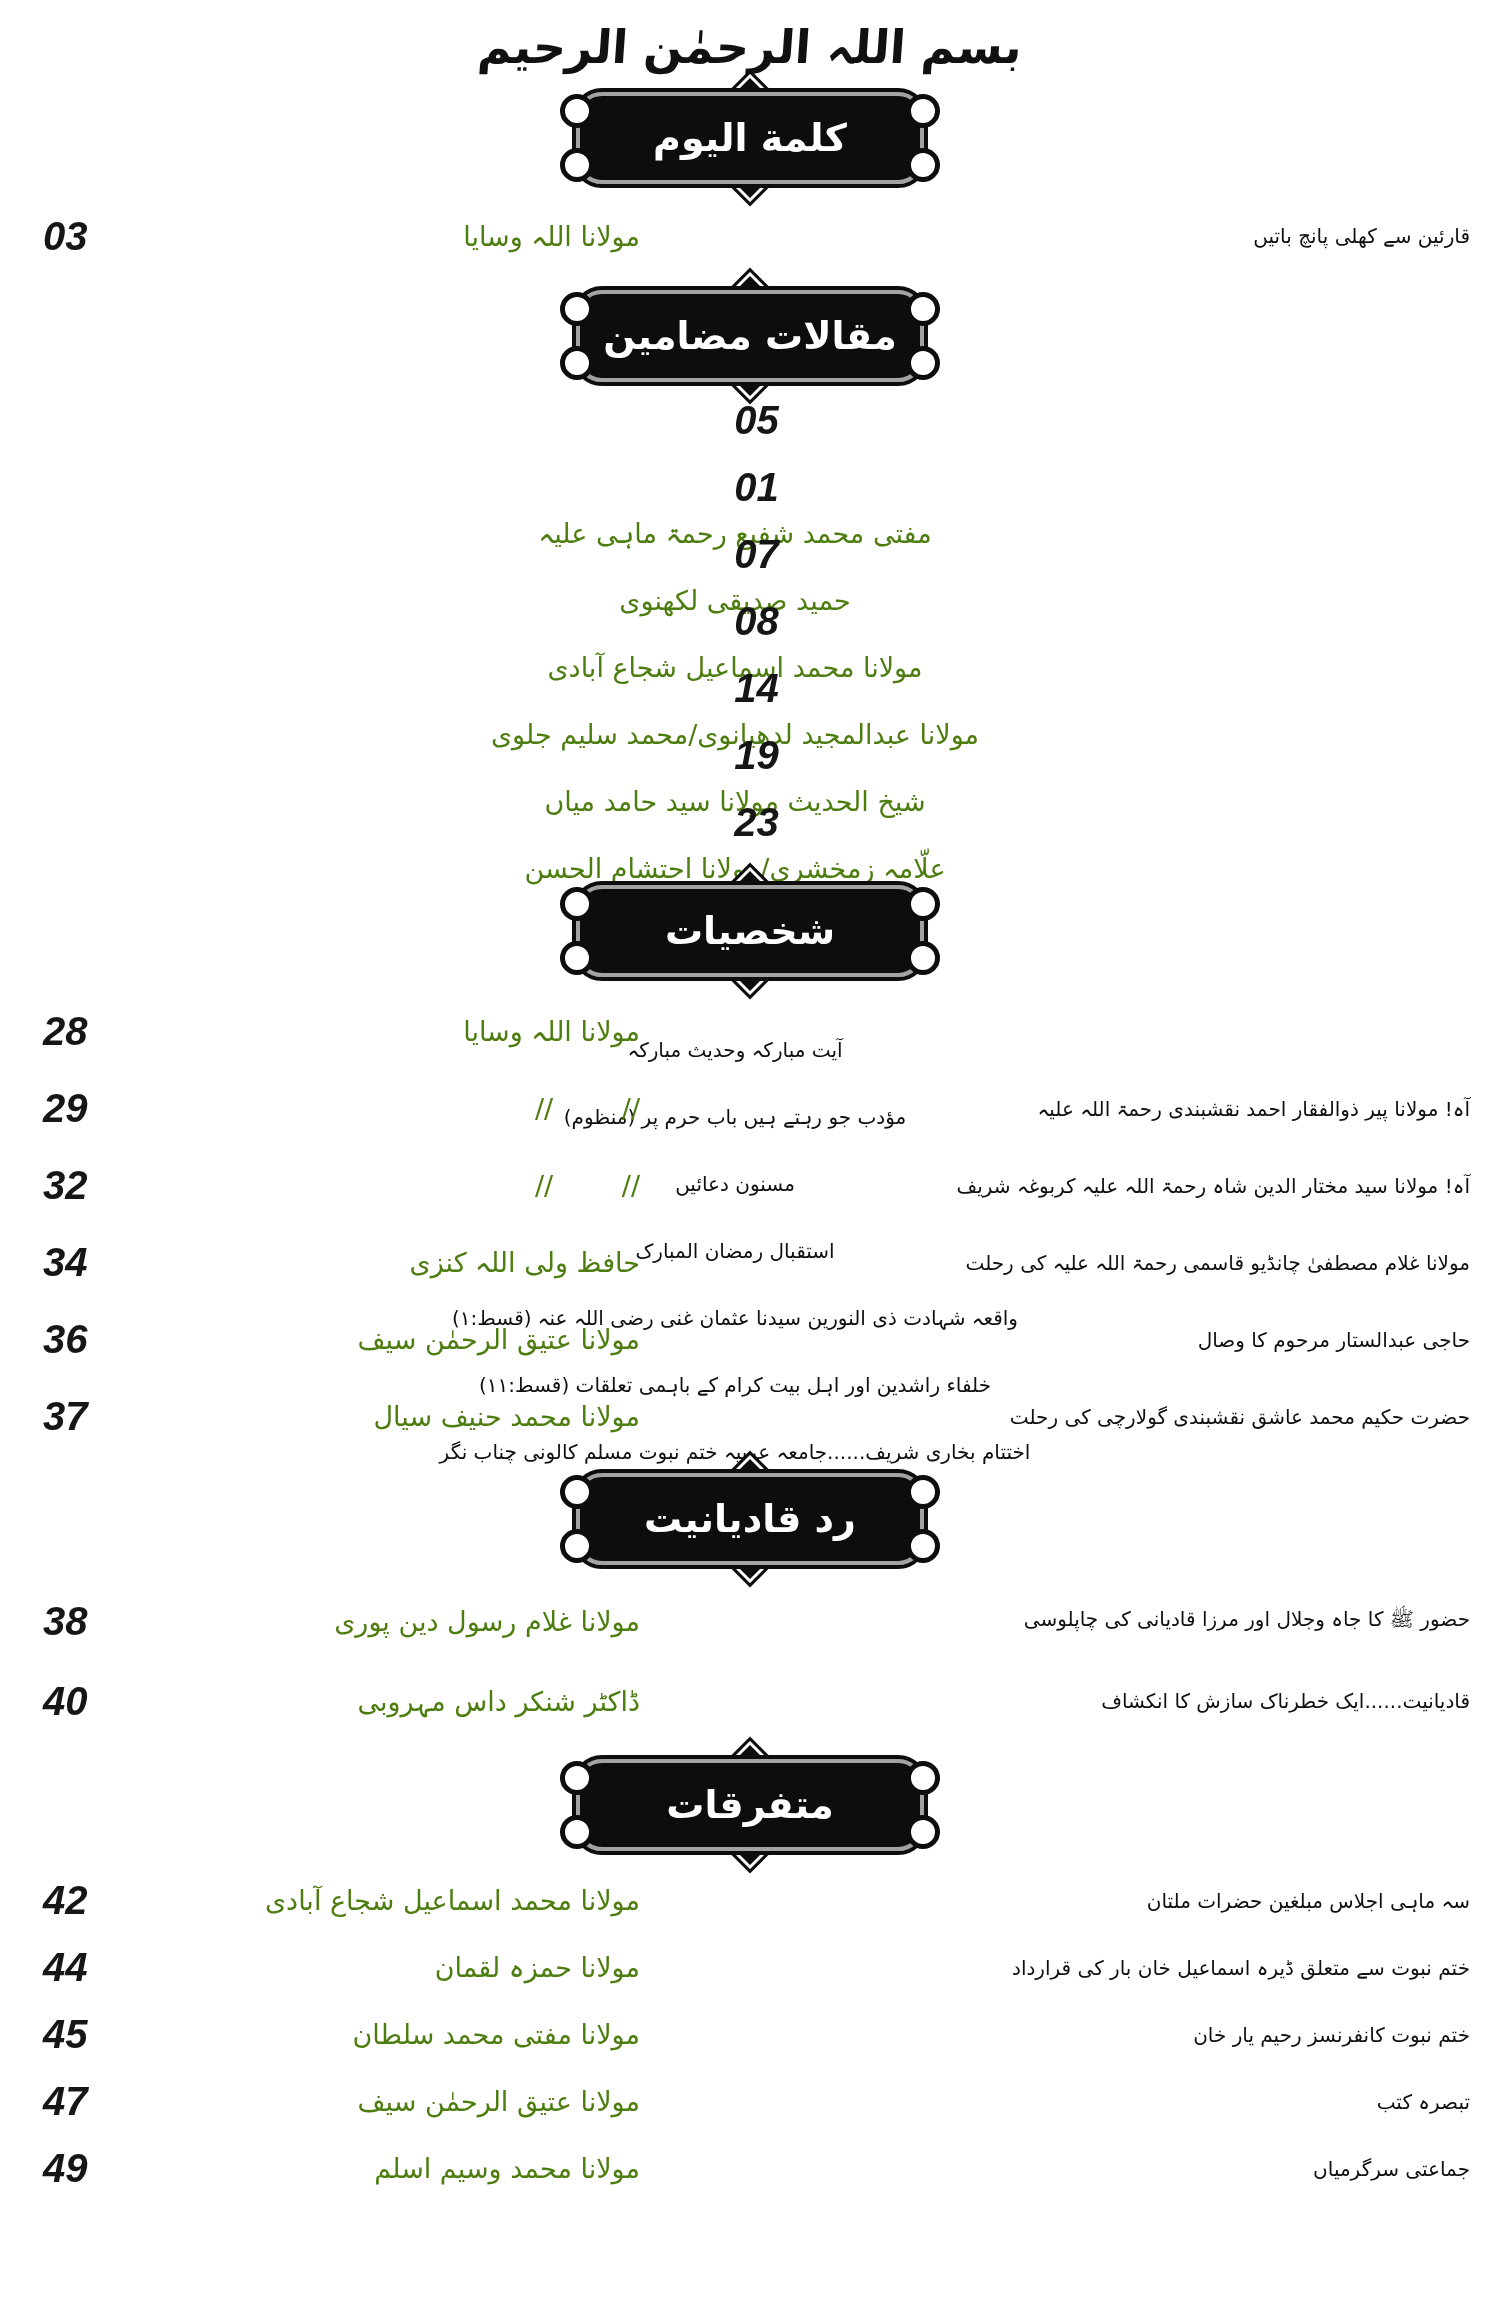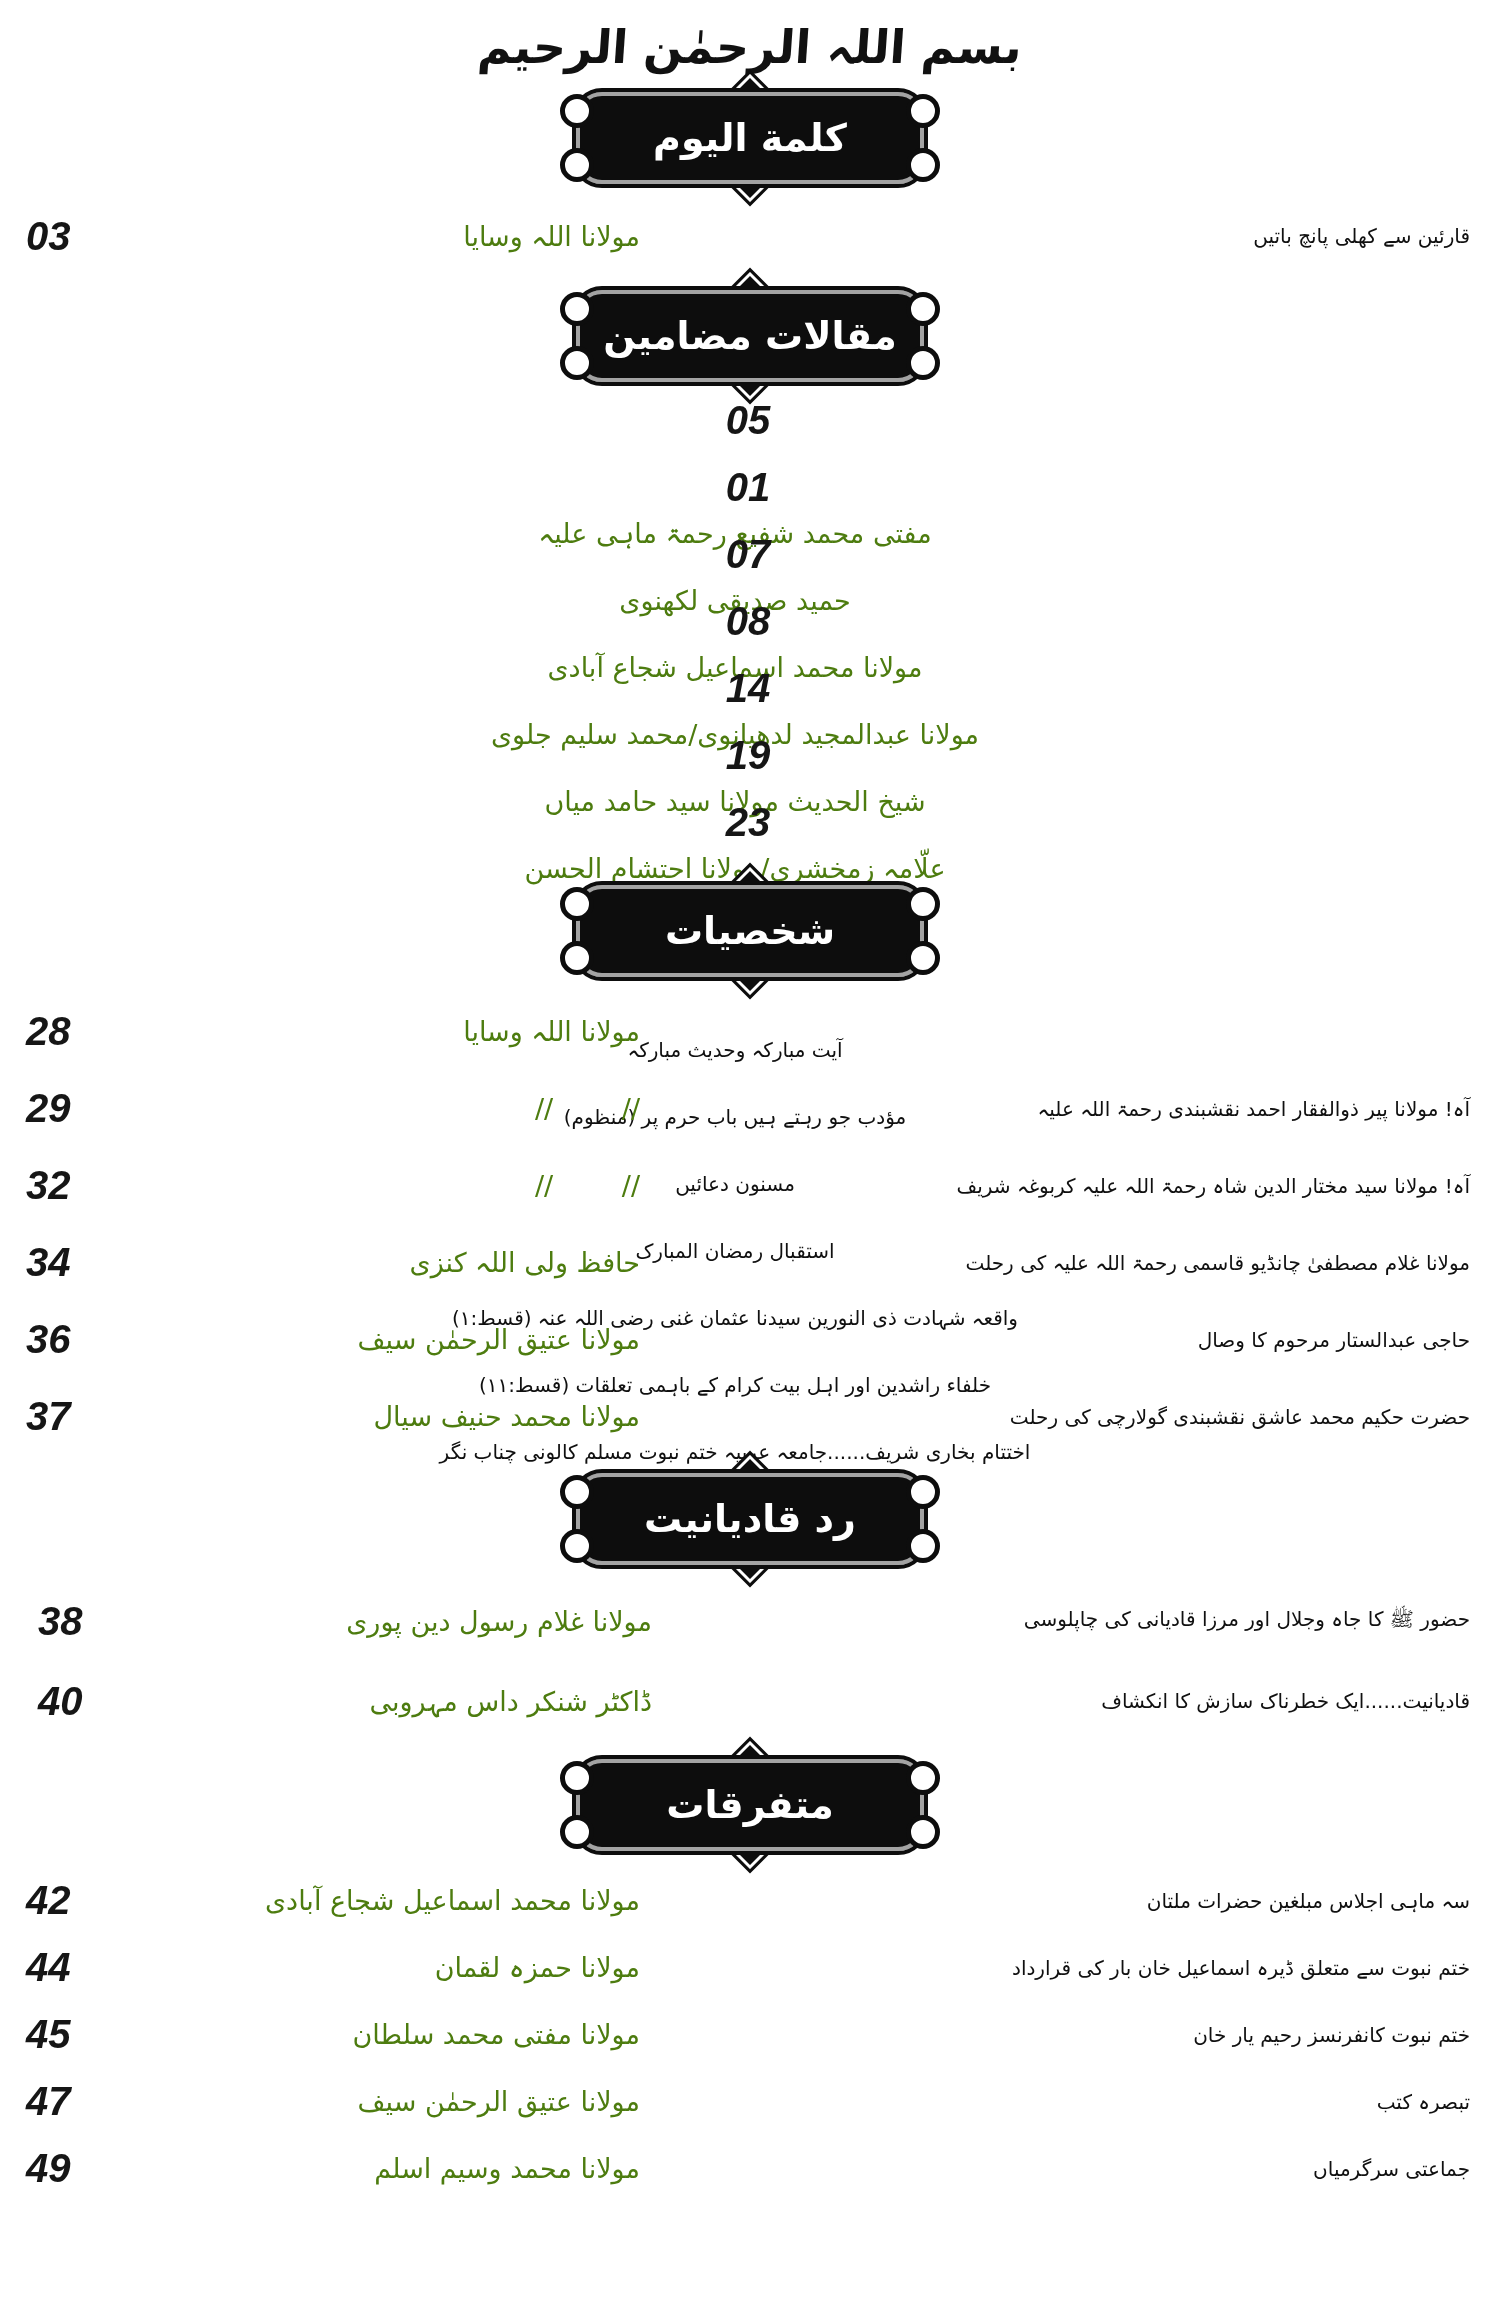--- a/index.html
+++ b/index.html
@@ -59,26 +59,26 @@
   
   .rows{width:1500px;}
   .row{
     display:flex;align-items:center;
     box-sizing:border-box;
     padding-right:30px;
   }
   .s0 .row{height:72px;}
   .s1 .row{height:67px;flex-direction:column;}
   .s2 .row{height:77px;}
-  .s3 .row{height:80px;margin-left:12px;}
+  .s3 .row{height:80px;}
   .s4 .row{height:67px;}
   .pageno{
     flex:0 0 120px;
     box-sizing:border-box;
-    padding-left:26px;
+    padding-left:43px;
     font-family:"Liberation Sans",sans-serif;
     font-style:italic;font-weight:bold;
     font-size:40px;
     color:#161616;
   }
   .author{
     flex:0 0 520px;
     direction:rtl;text-align:right;
     font-size:27px;
     white-space:pre;

